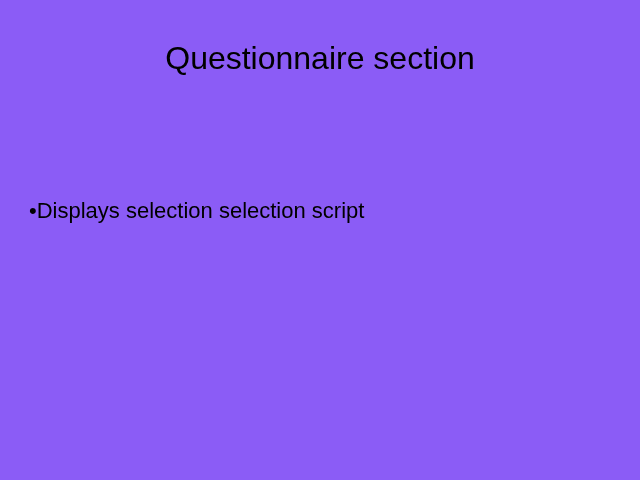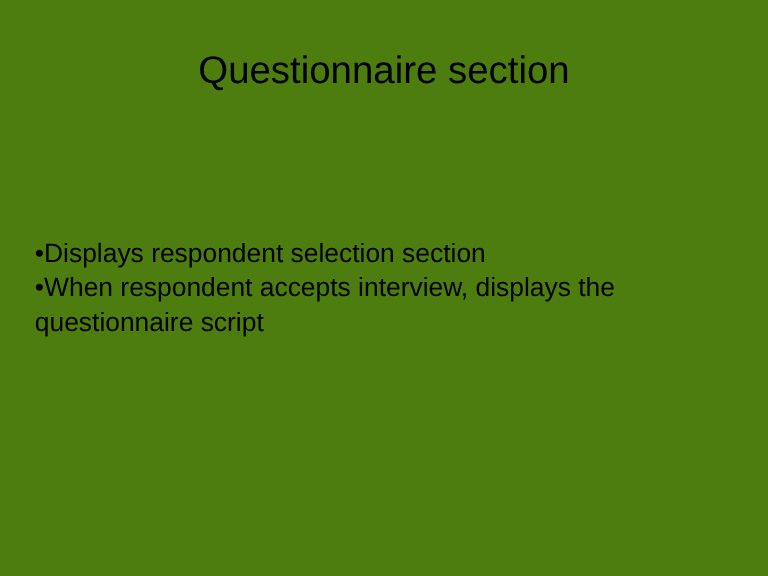--- a/index.html
+++ b/index.html
@@ -12,21 +12,21 @@
     height: 480px;
     background: #ffffff;
     font-family: "Liberation Sans", sans-serif;
     color: #000000;
     overflow: hidden;
   }
   .slide {
     position: relative;
     width: 640px;
     height: 480px;
-    background: #4d7c0f;
+    background: #8b5cf6;
   }
   .slide-title {
     position: absolute;
     left: 0;
     top: 38px;
     width: 640px;
     text-align: center;
     font-size: 32px;
     font-weight: normal;
     line-height: 40px;
@@ -57,20 +57,19 @@
 </style>
 </head>
 <body>
 
 <div class="slide">
 
   <div class="slide-title">Questionnaire section</div>
 
   <div class="slide-body">
 
-    <div class="bullet-item"><span class="bullet-mark">•</span><span>Displays respondent selection section</span></div>
+    <div class="bullet-item"><span class="bullet-mark">•</span><span>Displays selection selection script</span></div>
 
 
-    <div class="bullet-item"><span class="bullet-mark">•</span><span>When respondent accepts interview, displays the questionnaire script</span></div>
 
   </div>
 
 </div>
 
 </body></html>

